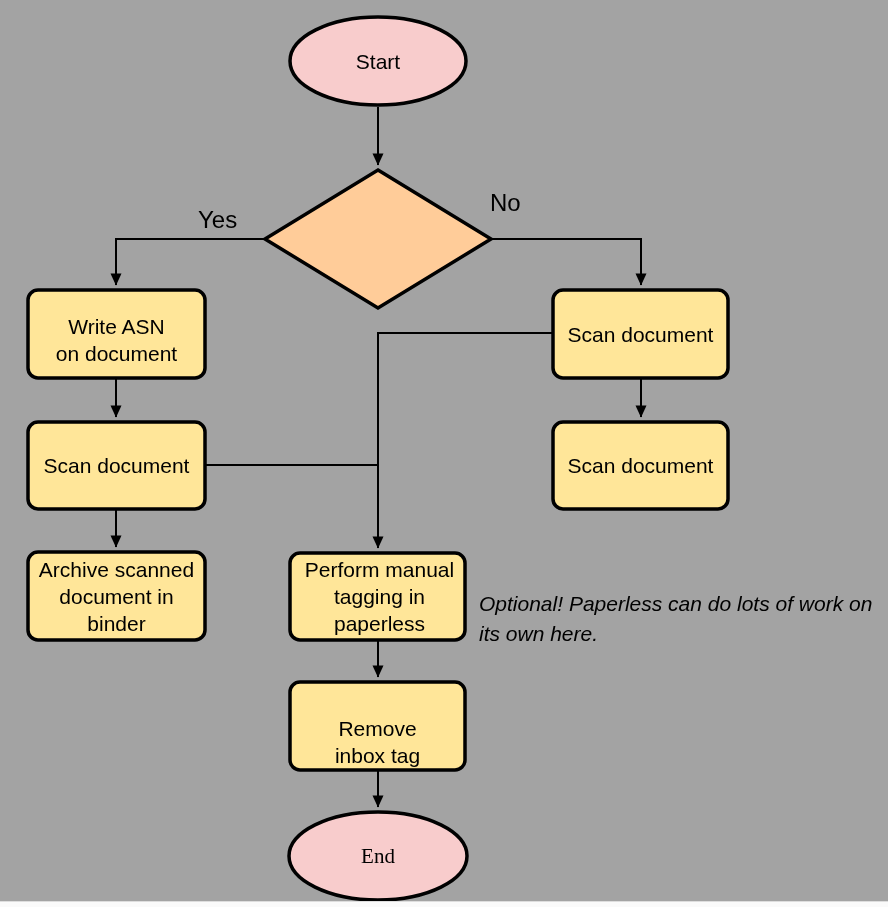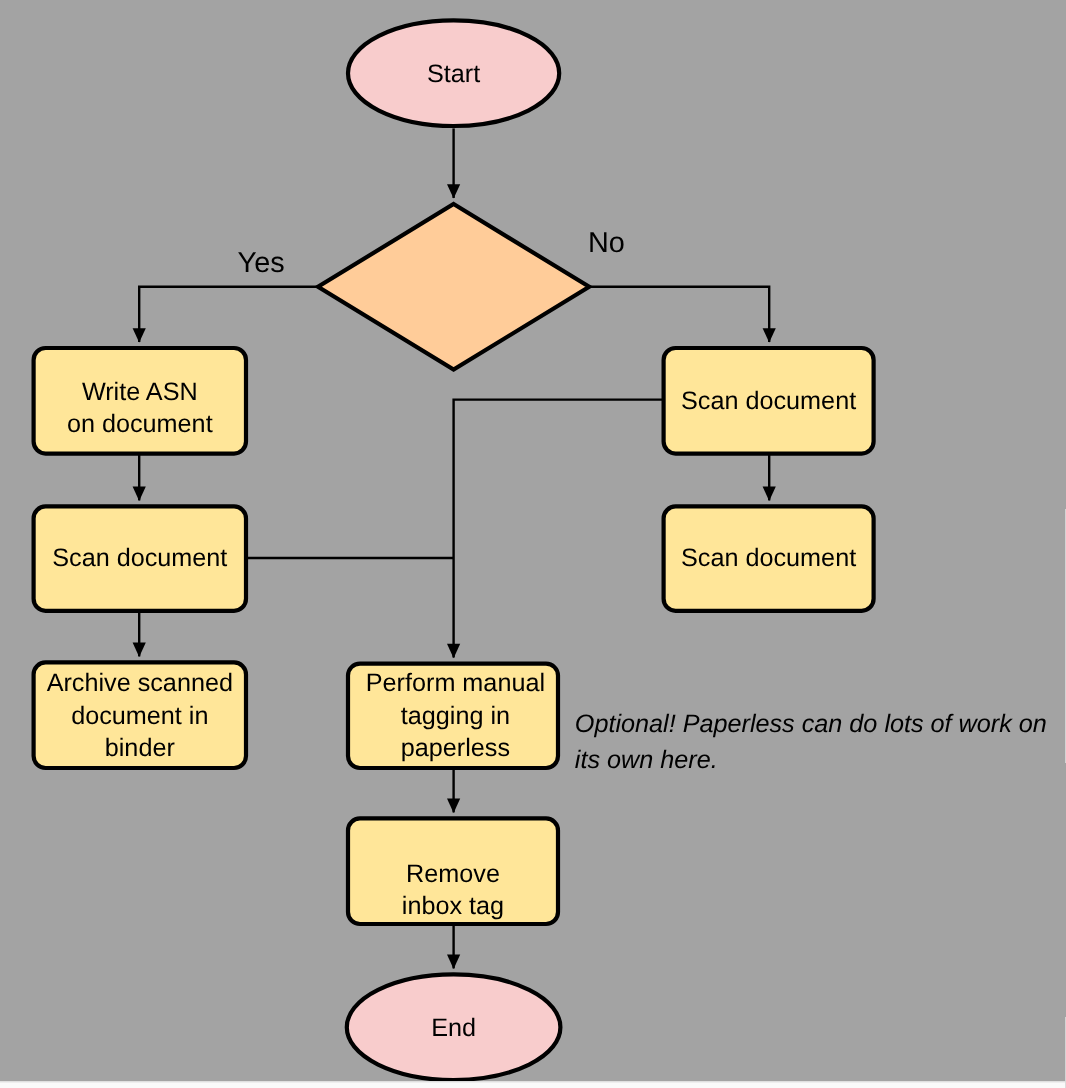--- a/index.html
+++ b/index.html
@@ -120,20 +120,20 @@
 
   <div class="lbl" style="left:553px; top:422px; width:175px; height:87px;">Scan document</div>
 
   <div class="lbl" style="left:290px; top:553px; width:179px; height:87px;">Perform manual
 tagging in
 paperless</div>
 
   <div class="lbl" style="left:290px; top:700px; width:175px; height:84px;">Remove
 inbox tag</div>
 
-  <div class="lbl" style="left:289px; top:812px; width:178px; height:88px;">End</div>
+  <div class="lbl" style="left:289px; top:812px; width:178px; height:88px;font-family:Liberation Serif, serif;">End</div>
 
   <div class="note">Optional! Paperless can do lots of work on
 its own here.</div>
 
   <div class="page-bottom-edge"></div>
 
 </div>
 
 </body></html>

